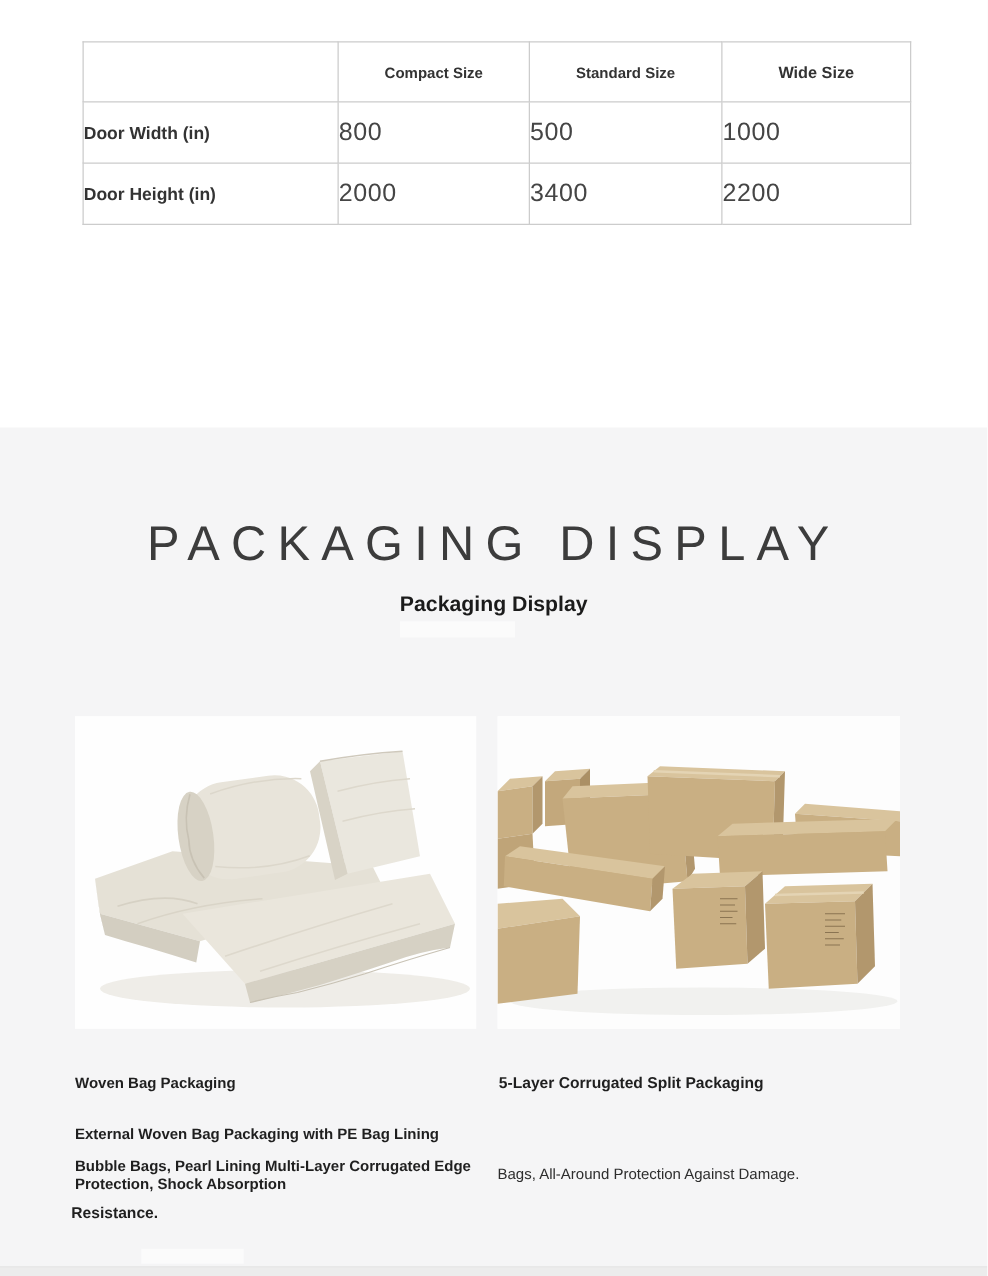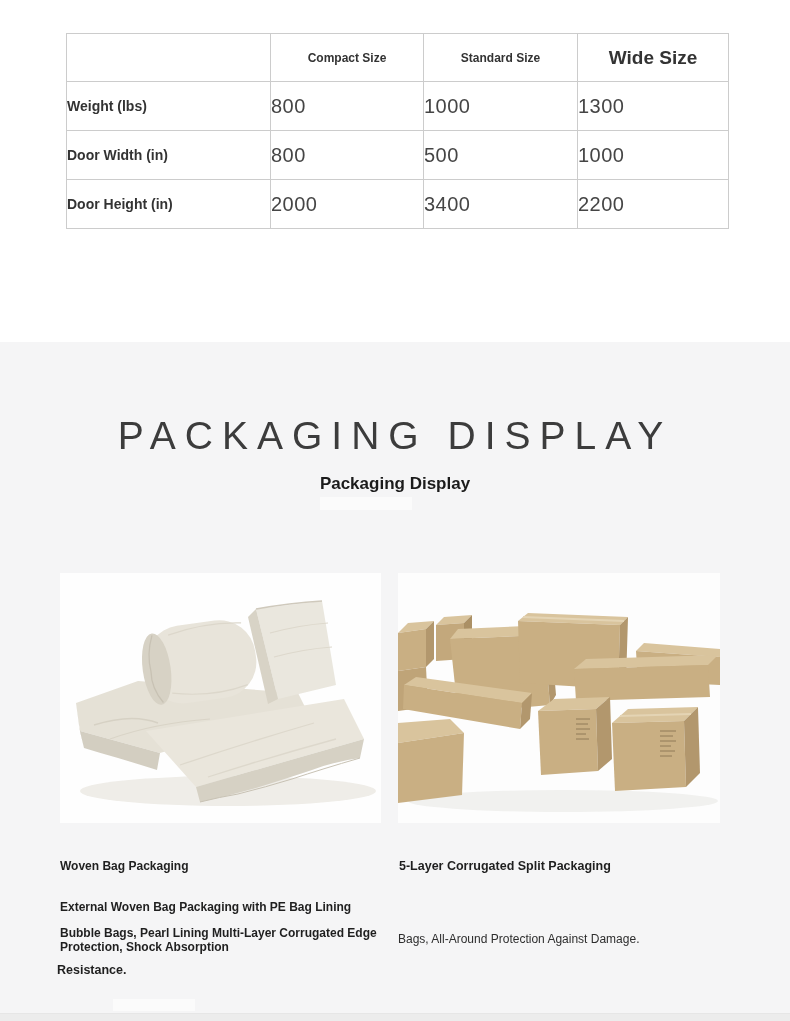--- a/index.html
+++ b/index.html
@@ -5,21 +5,21 @@
   html,body{margin:0;padding:0;background:#ffffff;}
   .page{position:relative;width:790px;height:1021px;overflow:hidden;background:#ffffff;
         font-family:"Liberation Sans",sans-serif;}
 
   
   .spec-table{position:absolute;left:66px;top:33px;border-collapse:collapse;table-layout:fixed;
               background:#ffffff;}
   .spec-table th,.spec-table td{border:1px solid #cccccc;vertical-align:middle;
               padding:0;overflow:hidden;}
   .spec-table thead th{height:47px;font-size:12px;font-weight:600;color:#333333;}
-  .spec-table thead th.wide-head{font-size:19px;}
+  .spec-table thead th.wide-head{font-size:13px;}
   .spec-table td.row-label{height:48px;font-size:14px;font-weight:600;color:#333333;}
   .spec-table td.cell-value{font-size:20px;font-weight:400;color:#454545;letter-spacing:0.5px;}
 
   
   .gray-section{position:absolute;left:0;top:342px;width:790px;height:679px;background:#f5f5f6;}
   .pack-heading{position:absolute;left:0;top:414px;width:790px;text-align:center;
                 font-size:39px;font-weight:100;letter-spacing:9px;color:#3c3c3c;white-space:nowrap;}
   .pack-subtitle{position:absolute;left:0;top:474px;width:790px;text-align:center;
                  font-size:17px;font-weight:700;color:#1b1b1b;}
   .ghost{position:absolute;background:rgba(255,255,255,0.55);}
@@ -60,26 +60,20 @@
       </colgroup>
     <thead>
       <tr>
         <th></th>
         <th>Compact Size</th>
         <th>Standard Size</th>
         <th class="wide-head">Wide Size</th>
       </tr>
     </thead>
     <tbody>
-      <tr>
-        <td class="row-label">Weight (lbs)</td>
-        <td class="cell-value">800</td>
-        <td class="cell-value">1000</td>
-        <td class="cell-value">1300</td>
-      </tr>
       <tr>
         <td class="row-label">Door Width (in)</td>
         <td class="cell-value">800</td>
         <td class="cell-value">500</td>
         <td class="cell-value">1000</td>
       </tr>
       <tr>
         <td class="row-label">Door Height (in)</td>
         <td class="cell-value">2000</td>
         <td class="cell-value">3400</td>

